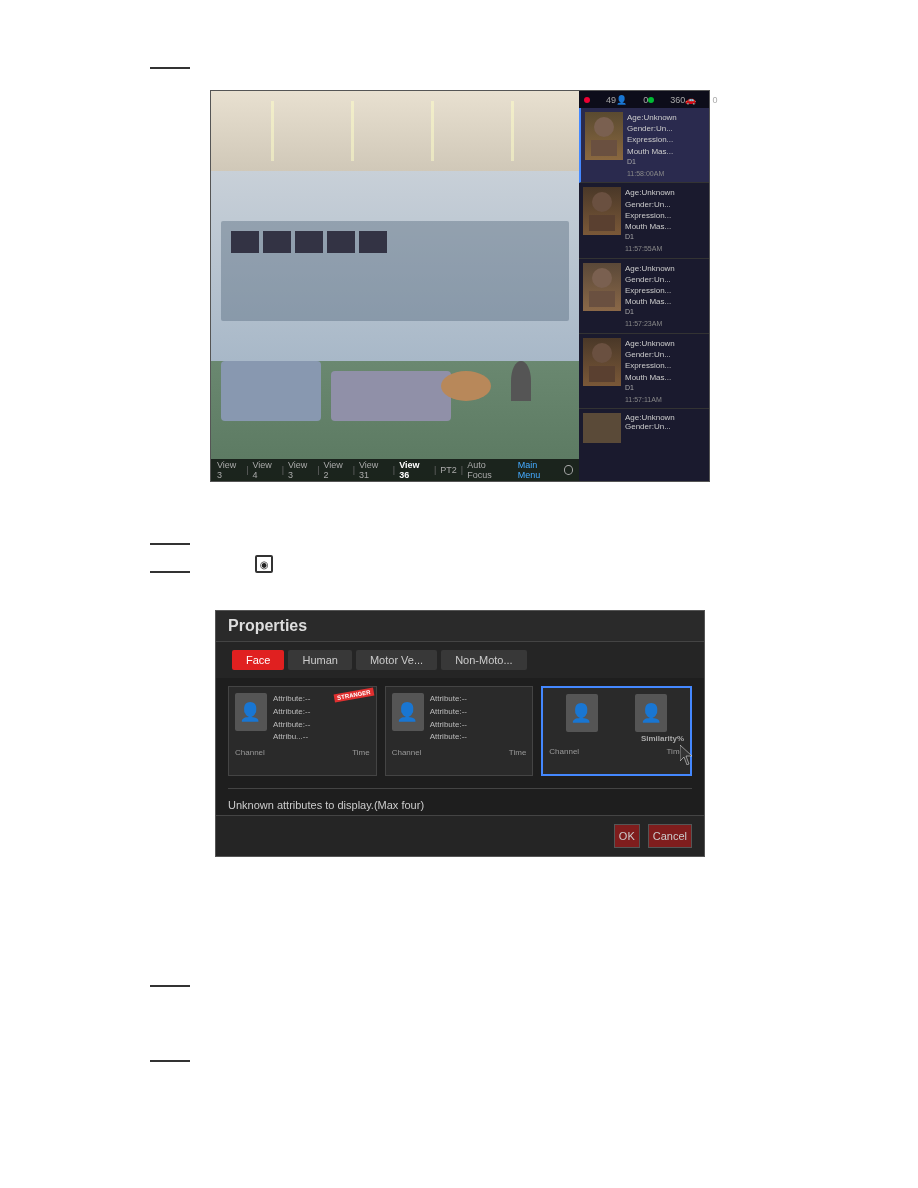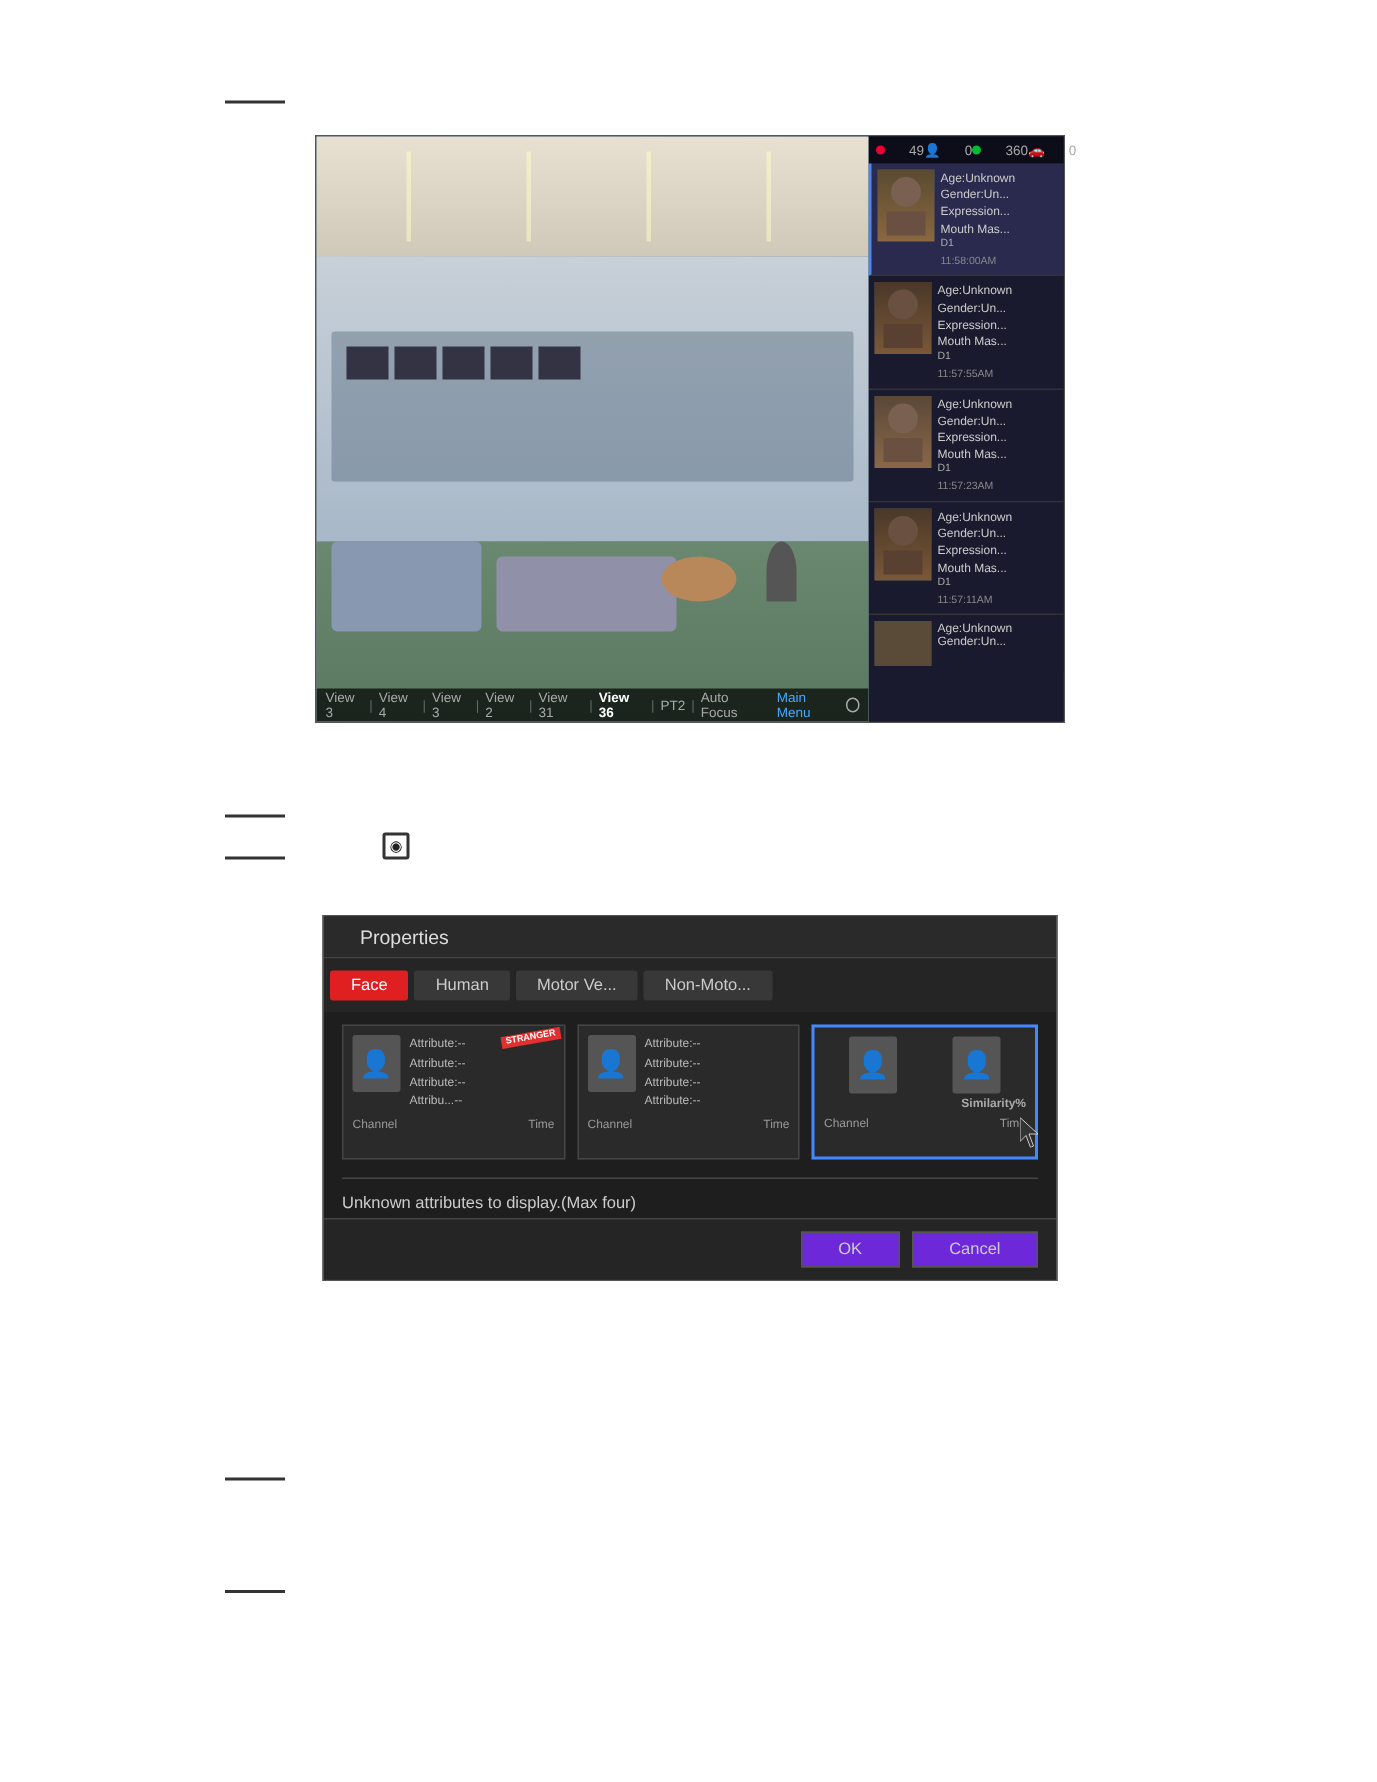--- a/index.html
+++ b/index.html
@@ -210,31 +210,31 @@
 
     .props-dialog {
       background: #1e1e1e;
       border: 1px solid #555;
       padding: 0;
       width: 490px;
     }
 
     .props-title-bar {
       background: #2a2a2a;
-      padding: 6px 24px;
-      font-size: 13px;
+      padding: 6px 12px;
+      font-size: 16px;
       color: #ddd;
-      font-weight: normal;
+      font-weight: bold;
       border-bottom: 1px solid #444;
     }
 
     .props-tabs {
       display: flex;
       gap: 4px;
-      padding: 8px 4px;
+      padding: 8px 16px;
       background: #252525;
     }
     .props-tab {
       padding: 4px 14px;
       font-size: 11px;
       cursor: pointer;
       border-radius: 2px;
       color: #ccc;
       background: #383838;
     }
@@ -352,23 +352,23 @@
 
     .props-dialog-footer {
       display: flex;
       justify-content: flex-end;
       gap: 8px;
       padding: 8px 12px;
       background: #252525;
       border-top: 1px solid #444;
     }
     .dialog-btn {
-      padding: 5px 24px;
+      padding: 5px 4px;
       font-size: 11px;
-      background: #6d28d9;
+      background: #7f1d1d;
       color: #ccc;
       border: 1px solid #555;
       cursor: pointer;
     }
 
     
     .small-icon {
       position: absolute;
       top: 555px;
       left: 255px;

